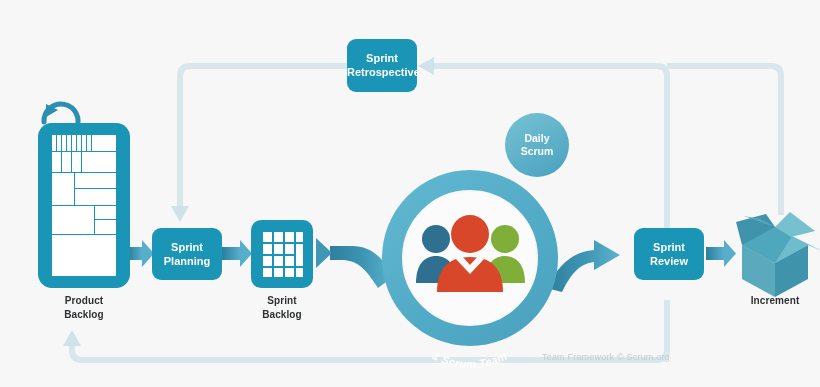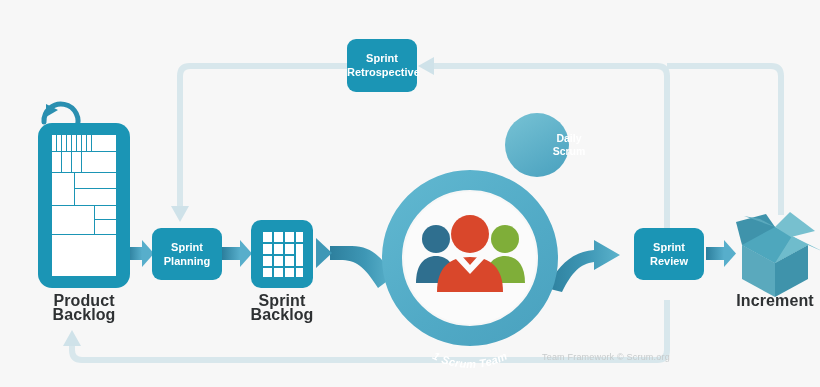--- a/index.html
+++ b/index.html
@@ -11,21 +11,21 @@
     position:relative;
   }
   #stage{position:absolute;inset:0;width:820px;height:387px;}
   #stage svg{position:absolute;top:0;left:0;}
 
   .node-label{
     position:absolute;
     text-align:center;
     color:#2e3133;
     font-weight:bold;
-    font-size:16px;
+    font-size:10px;
     line-height:14px;
     letter-spacing:.1px;
     white-space:pre-line;
   }
   .box-label{
     position:absolute;
     text-align:center;
     color:#ffffff;
     font-weight:bold;
     font-size:11px;
@@ -230,21 +230,21 @@
       <polygon points="775,263 792,236 822,251 808,245" fill="#6fbccc"></polygon>
       <polygon points="736,222 766,214 775,227 742,245" fill="#3f93ab"></polygon>
       <polygon points="775,227 790,212 815,231 791,237" fill="#77c0cf"></polygon>
       <polygon points="744,216 775,227 760,219" fill="#5aa9bd"></polygon>
     </g>
   </svg>
 
   <div class="box-label" style="left:347px;top:52px;width:70px;">Sprint
 Retrospective</div>
 
-  <div class="circle-label" style="left:505px;top:132px;width:64px;padding-left:32px;">Daily
+  <div class="circle-label" style="left:505px;top:132px;width:64px;">Daily
 Scrum</div>
 
   <div class="box-label" style="left:152px;top:241px;width:70px;">Sprint
 Planning</div>
 
   <div class="box-label" style="left:634px;top:241px;width:70px;">Sprint
 Review</div>
 
   <div class="node-label" style="left:29px;top:294px;width:110px;">Product
 Backlog</div>

